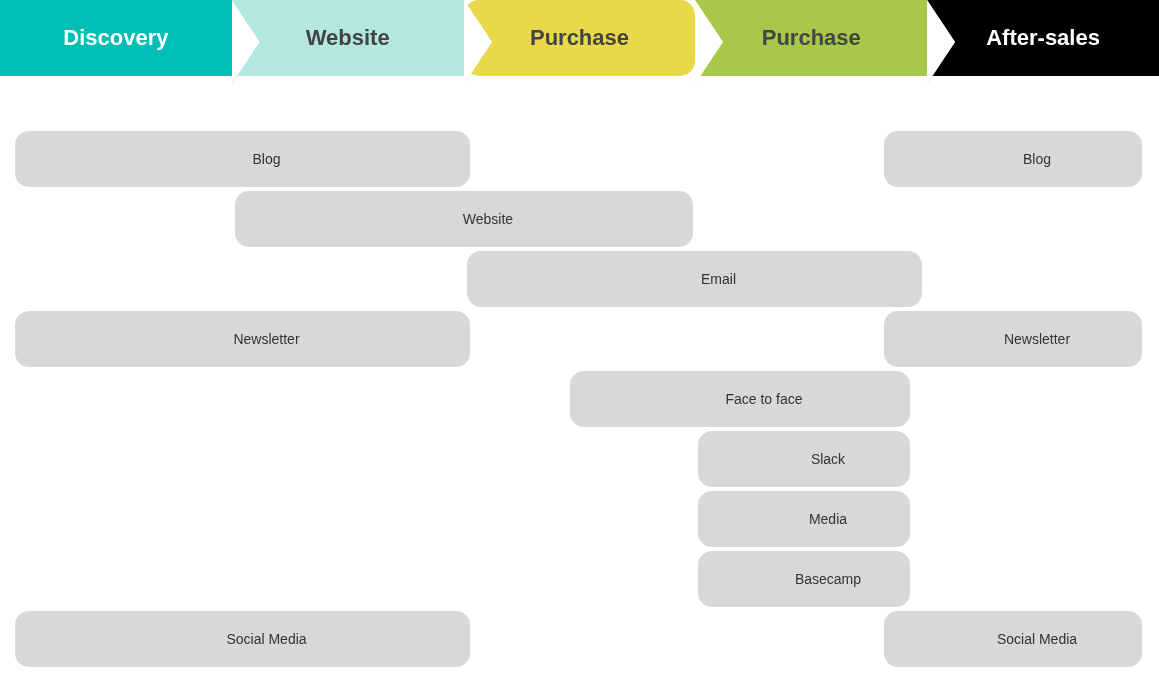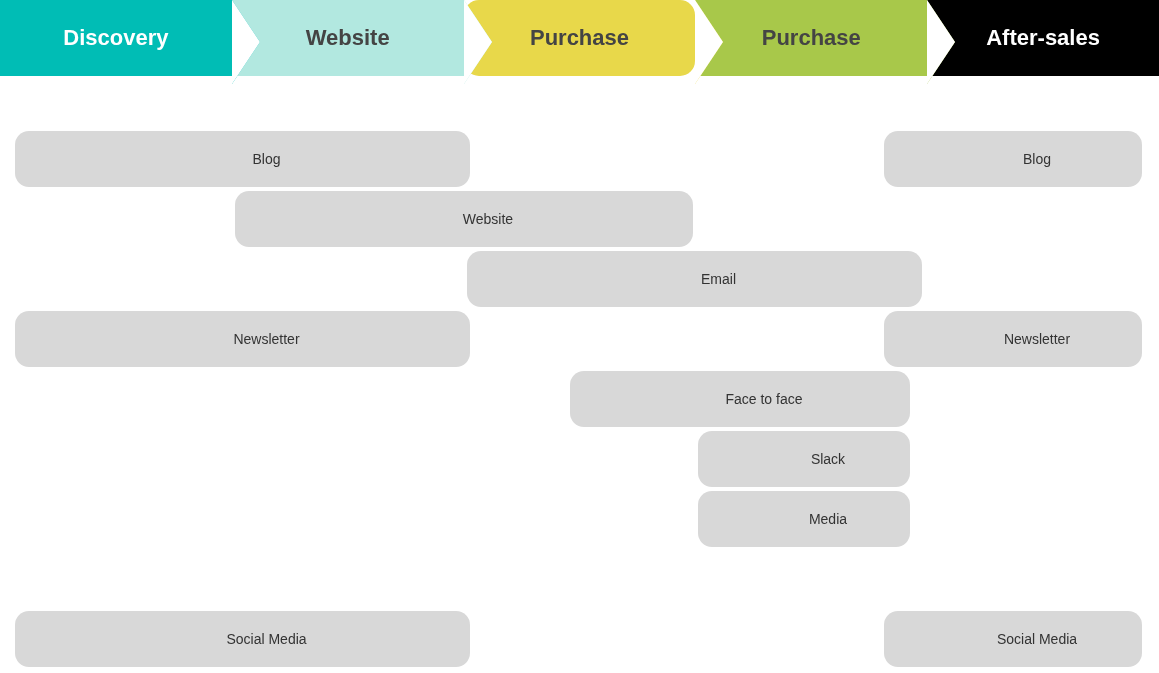--- a/index.html
+++ b/index.html
@@ -123,15 +123,16 @@
 <div class="content-area" style="position:relative; height: 580px;">
 <div class="touch-item" style="left: 15px; top: 25px; width: 455px;">Blog</div>
     <div class="touch-item" style="left: 884px; top: 25px; width: 258px;">Blog</div>
     <div class="touch-item" style="left: 235px; top: 85px; width: 458px;">Website</div>
     <div class="touch-item" style="left: 467px; top: 145px; width: 455px;">Email</div>
     <div class="touch-item" style="left: 15px; top: 205px; width: 455px;">Newsletter</div>
     <div class="touch-item" style="left: 884px; top: 205px; width: 258px;">Newsletter</div>
     <div class="touch-item" style="left: 698px; top: 325px; width: 212px;">Slack</div>
     <div class="touch-item" style="left: 570px; top: 265px; width: 340px;">Face to face</div>
     <div class="touch-item" style="left: 698px; top: 385px; width: 212px;">Media</div>
+    <div class="touch-item" style="left: 698px; top: 445px; width: 212px;">Basecamp</div>
     <div class="touch-item" style="left: 15px; top: 505px; width: 455px;">Social Media</div>
     <div class="touch-item" style="left: 884px; top: 505px; width: 258px;">Social Media</div>
   </div>
 
 </body></html>

